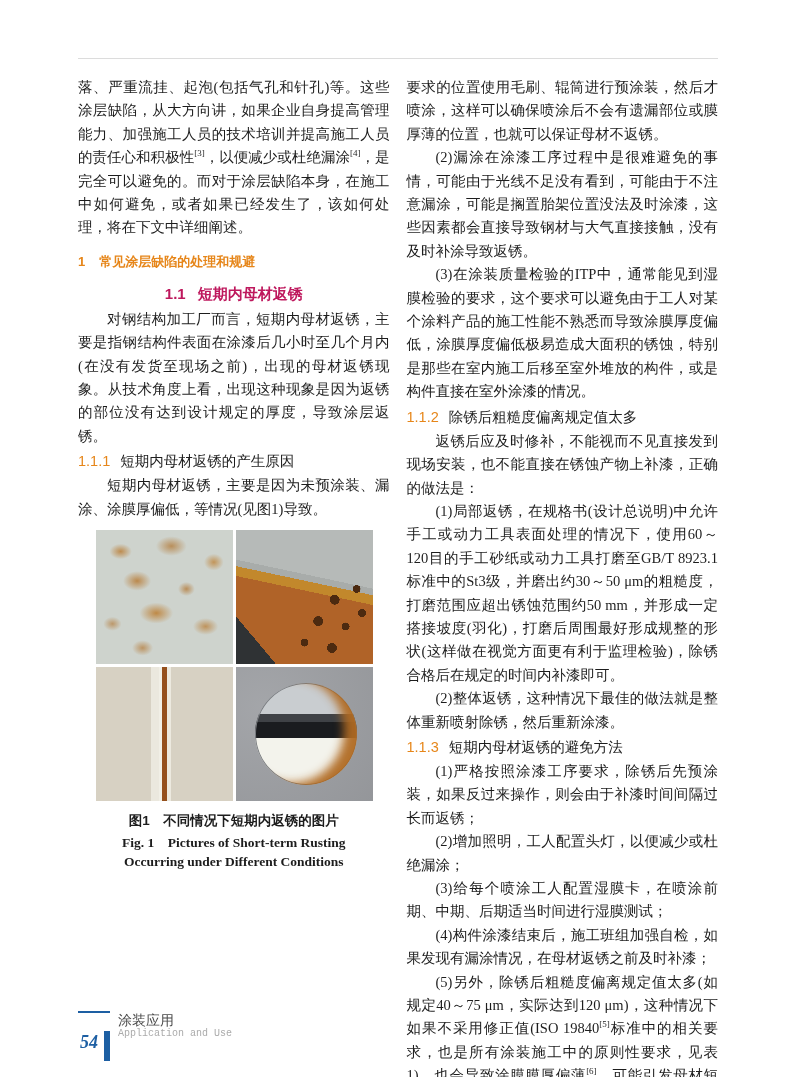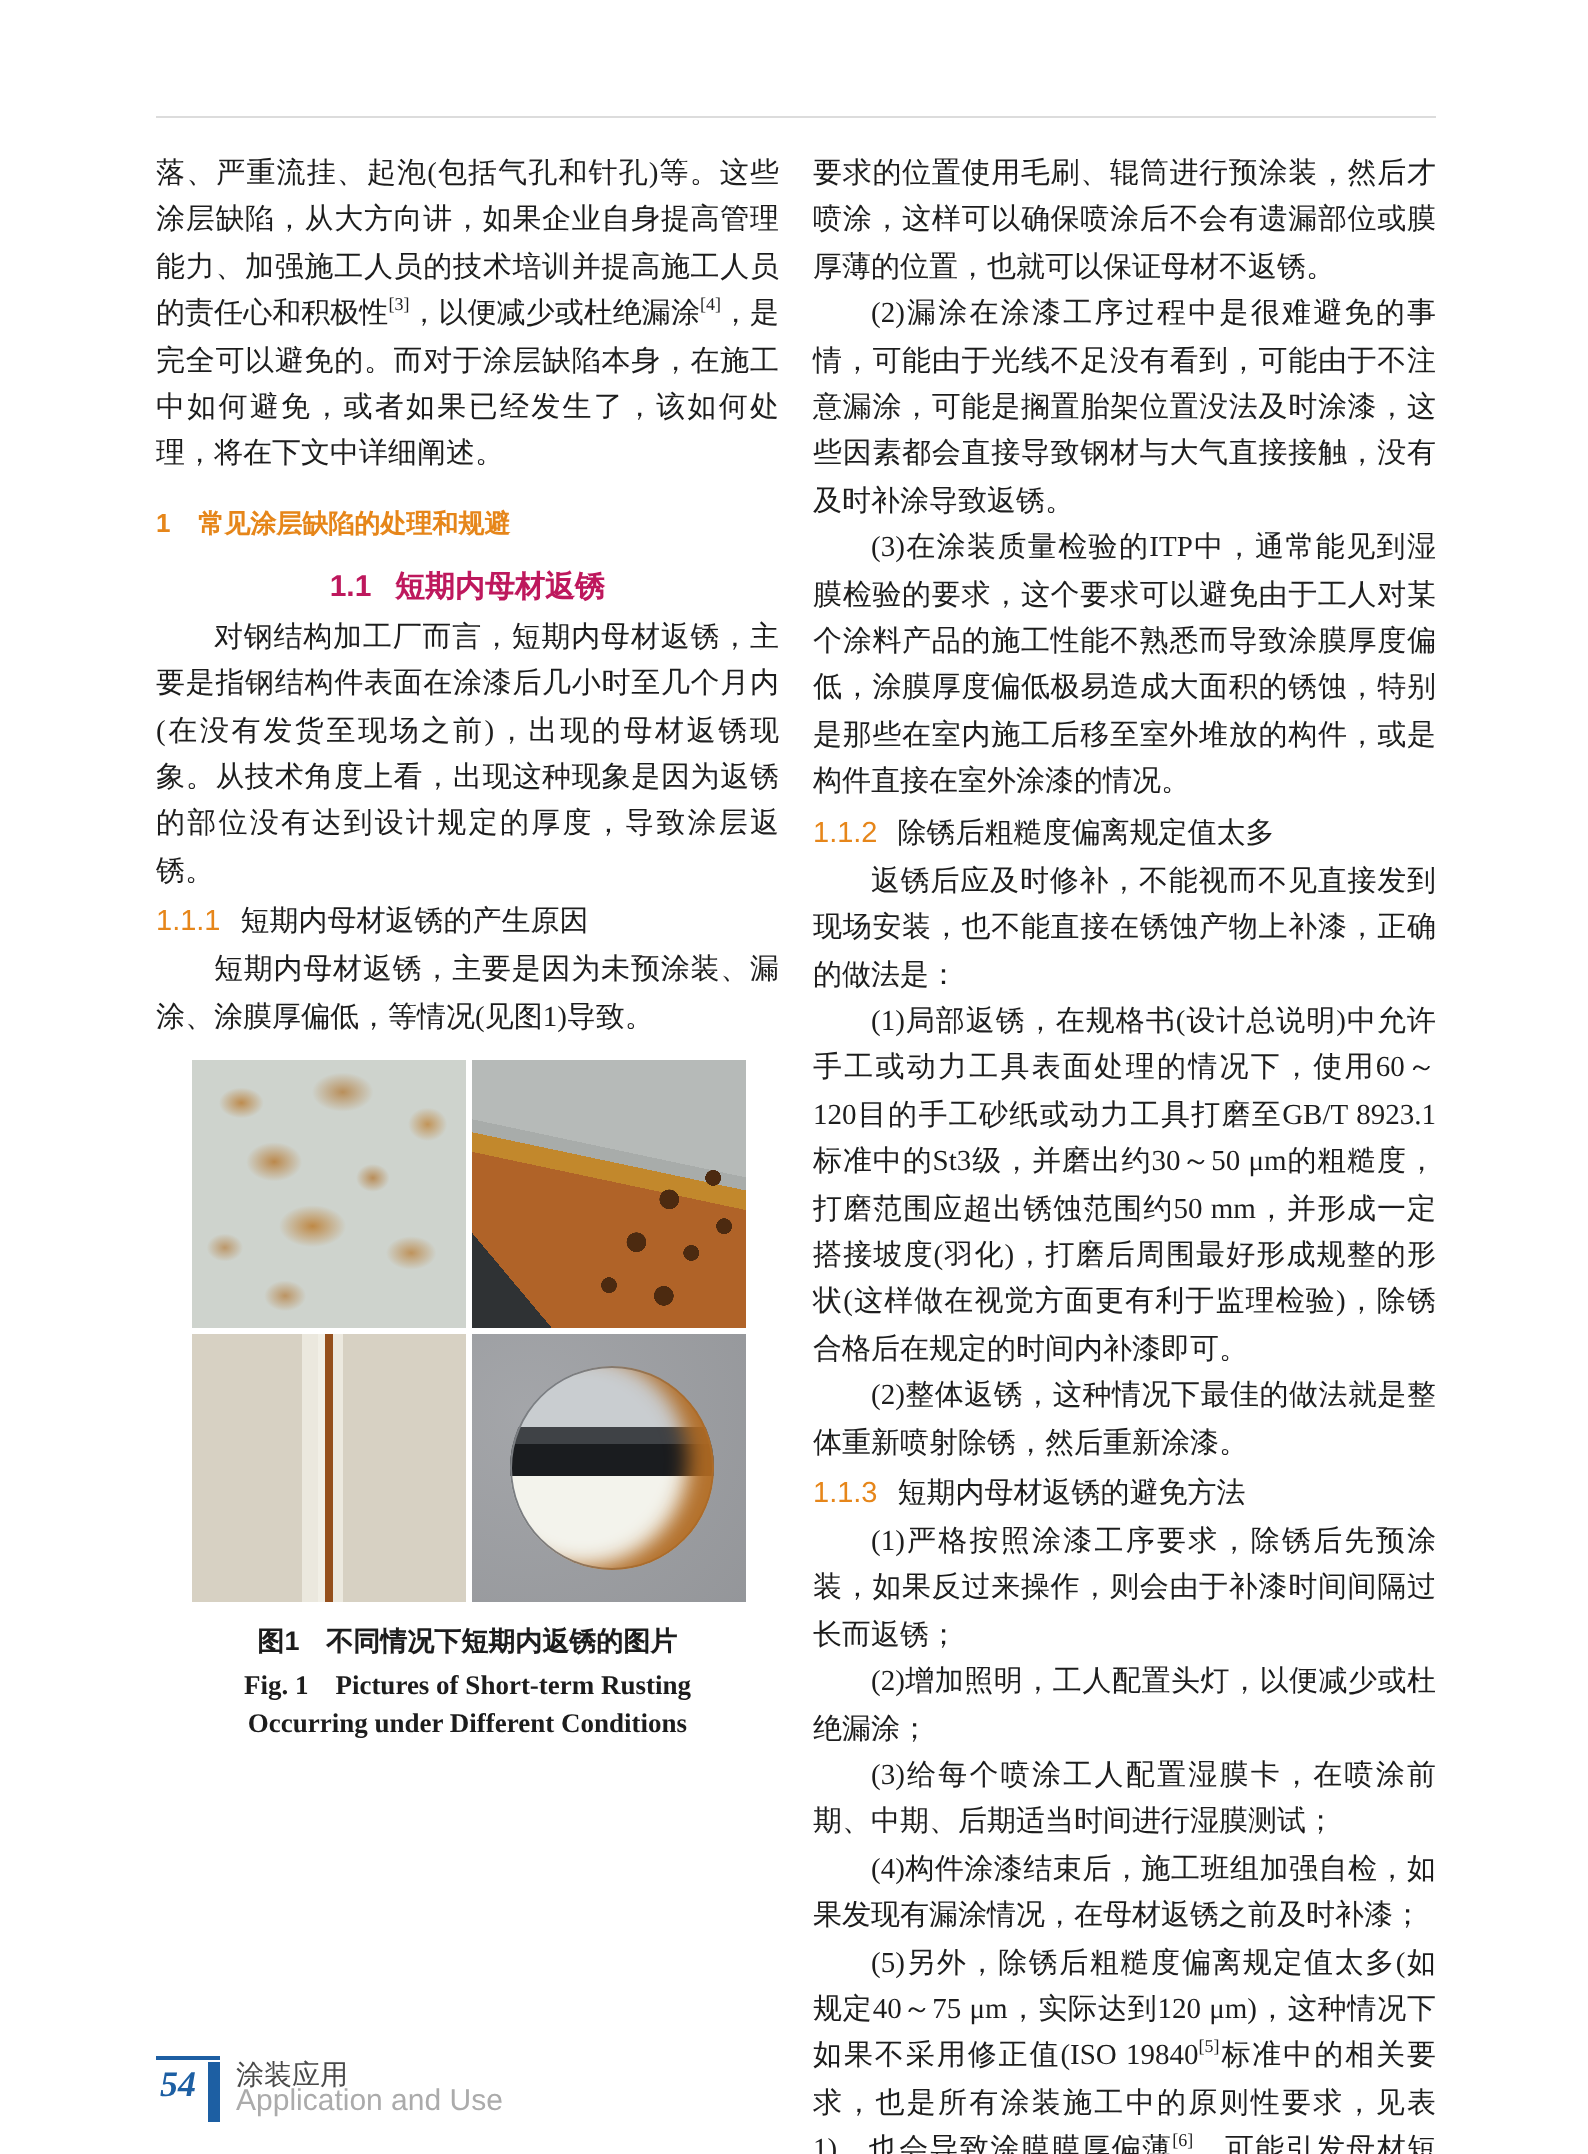--- a/index.html
+++ b/index.html
@@ -88,29 +88,29 @@
   .fig-caption-zh{
     text-align:center;font-weight:bold;font-size:13.5px;line-height:20px;margin-top:10px;
     font-family:"Liberation Sans","DejaVu Sans",sans-serif;
   }
   .fig-caption-en{
     text-align:center;font-weight:bold;font-size:13.5px;line-height:19px;margin:2px 18px 8px;
     font-family:"Liberation Serif","DejaVu Serif",serif;
   }
   
   .pg-footer{position:absolute;left:78px;bottom:16px;display:flex;align-items:flex-start;}
-  .page-badge{display:flex;align-items:stretch;border-top:2px solid #1d5fa3;padding-top:1px;}
+  .page-badge{display:flex;align-items:stretch;border-top:2px solid #1d5fa3;padding-top:18px;}
   .page-num{
     font-family:"Liberation Serif","DejaVu Serif",serif;font-style:italic;font-weight:bold;
     color:#1d5fa3;font-size:18px;line-height:22px;padding:0 6px 0 2px;
   }
   .page-bar{width:6px;height:30px;background:#1d5fa3;}
   .footer-labels{margin-left:8px;padding-top:1px;}
   .footer-zh{font-family:"Liberation Sans","DejaVu Sans",sans-serif;font-size:14px;color:#4a4a4a;line-height:16px;}
-  .footer-en{font-family:Liberation Sans, sans-serif;font-size:15px;color:#ababab;line-height:12px;}
+  .footer-en{font-family:Liberation Mono, monospace;font-size:10px;color:#ababab;line-height:12px;}
 </style>
 </head>
 <body>
 
 <div class="page">
 
   <div class="header-rule"></div>
 
   <div class="columns">
 

